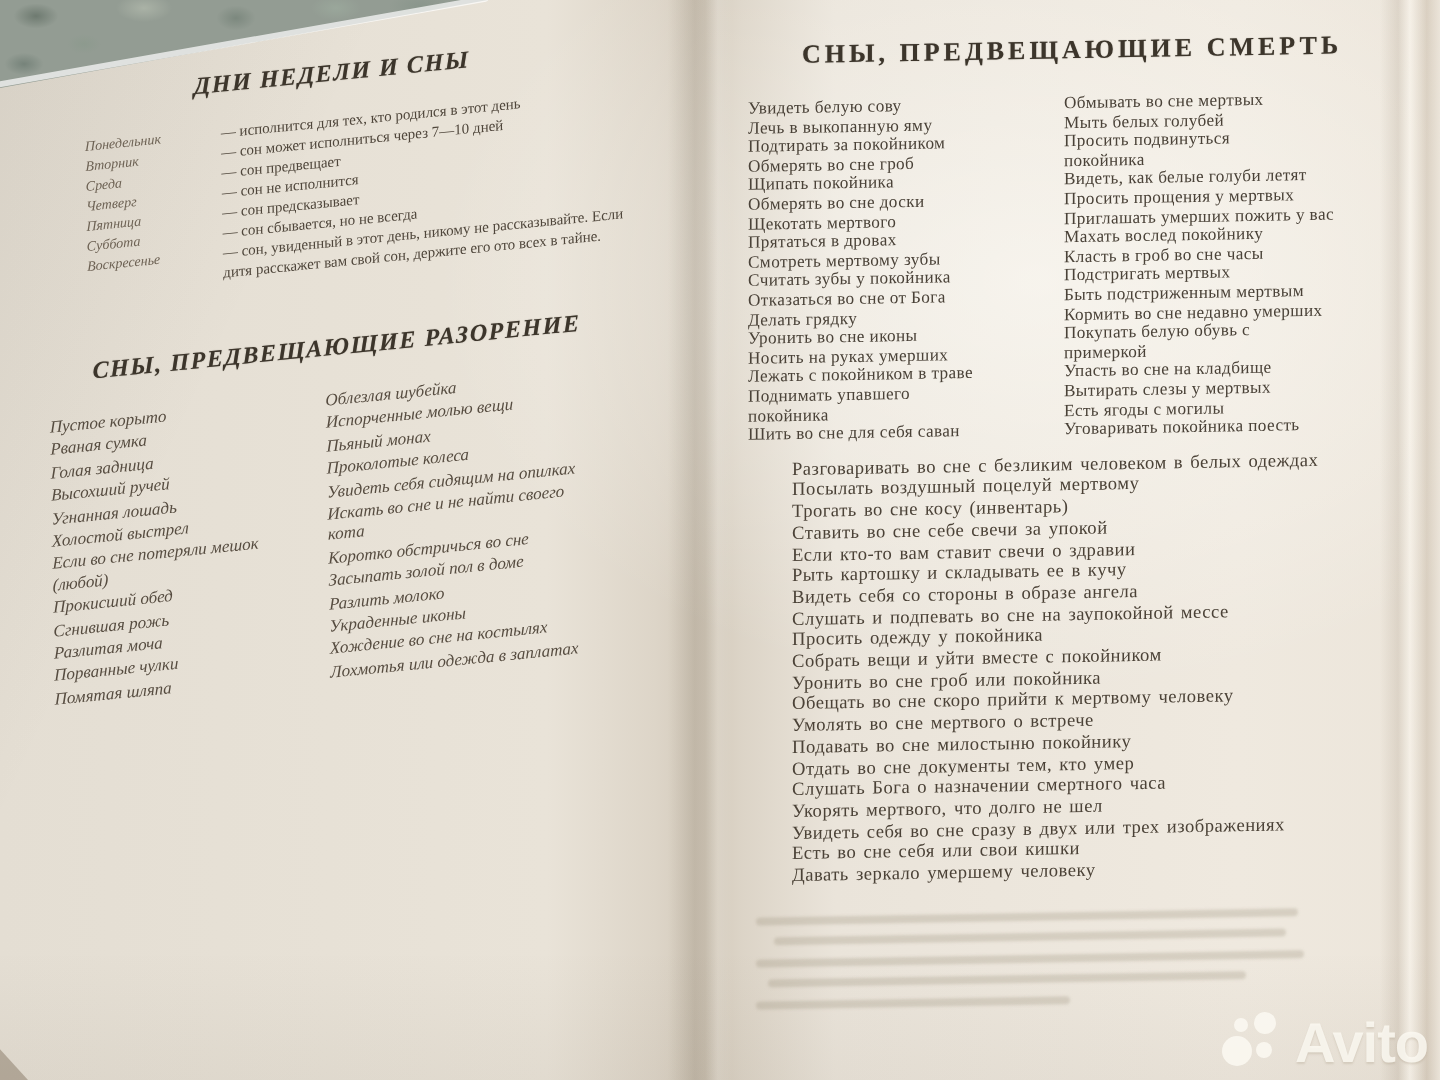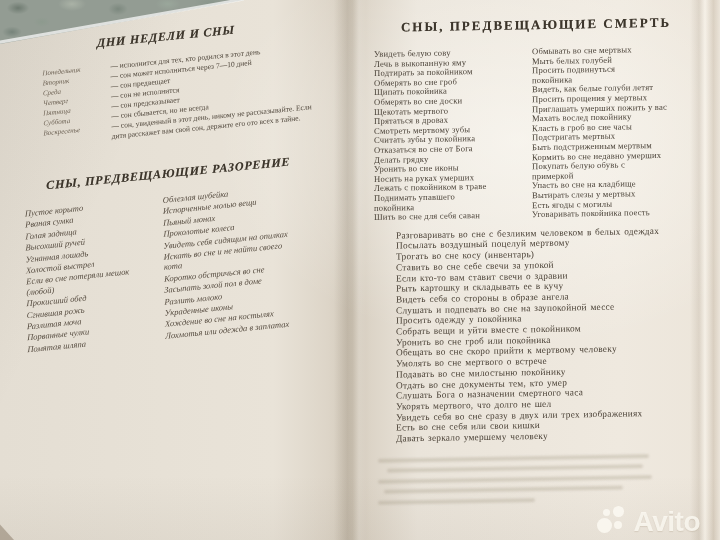--- a/index.html
+++ b/index.html
@@ -67,21 +67,21 @@
   .r-item{font-size:8.6px;line-height:9.6px;letter-spacing:0.2px;white-space:pre-line;color:#4a4238;}
   .full-list{margin:8px 0 0 28px;}
   .f-item{font-size:9.3px;line-height:10.7px;letter-spacing:0.25px;word-spacing:1px;color:#4b4237;}
 
   
   .showthrough{margin:14px 0 0 10px;width:285px;}
   .st{height:4px;border-radius:2px;background:rgba(151,139,120,0.28);
     filter:blur(0.8px);margin-bottom:6.5px;}
 
   
-  .watermark{position:absolute;right:20px;bottom:2px;display:flex;
+  .watermark{position:absolute;right:6px;bottom:2px;display:flex;
     color:rgba(252,249,242,0.85);}
   .wm-logo{position:relative;width:34px;height:30px;display:inline-block;margin-right:5px;}
   .wm-logo .c{position:absolute;border-radius:50%;background:rgba(252,249,242,0.85);}
   .c1{width:7px;height:7px;left:8px;top:3px;}
   .c2{width:11px;height:11px;left:18px;top:0;}
   .c3{width:15px;height:15px;left:2px;top:12px;}
   .c4{width:8px;height:8px;left:19px;top:15px;}
   .wm-text{font-family:"Liberation Sans","DejaVu Sans",sans-serif;font-weight:bold;
     font-size:28px;letter-spacing:-0.5px;text-shadow:0 1px 1px rgba(160,145,120,0.25);}
 </style>

